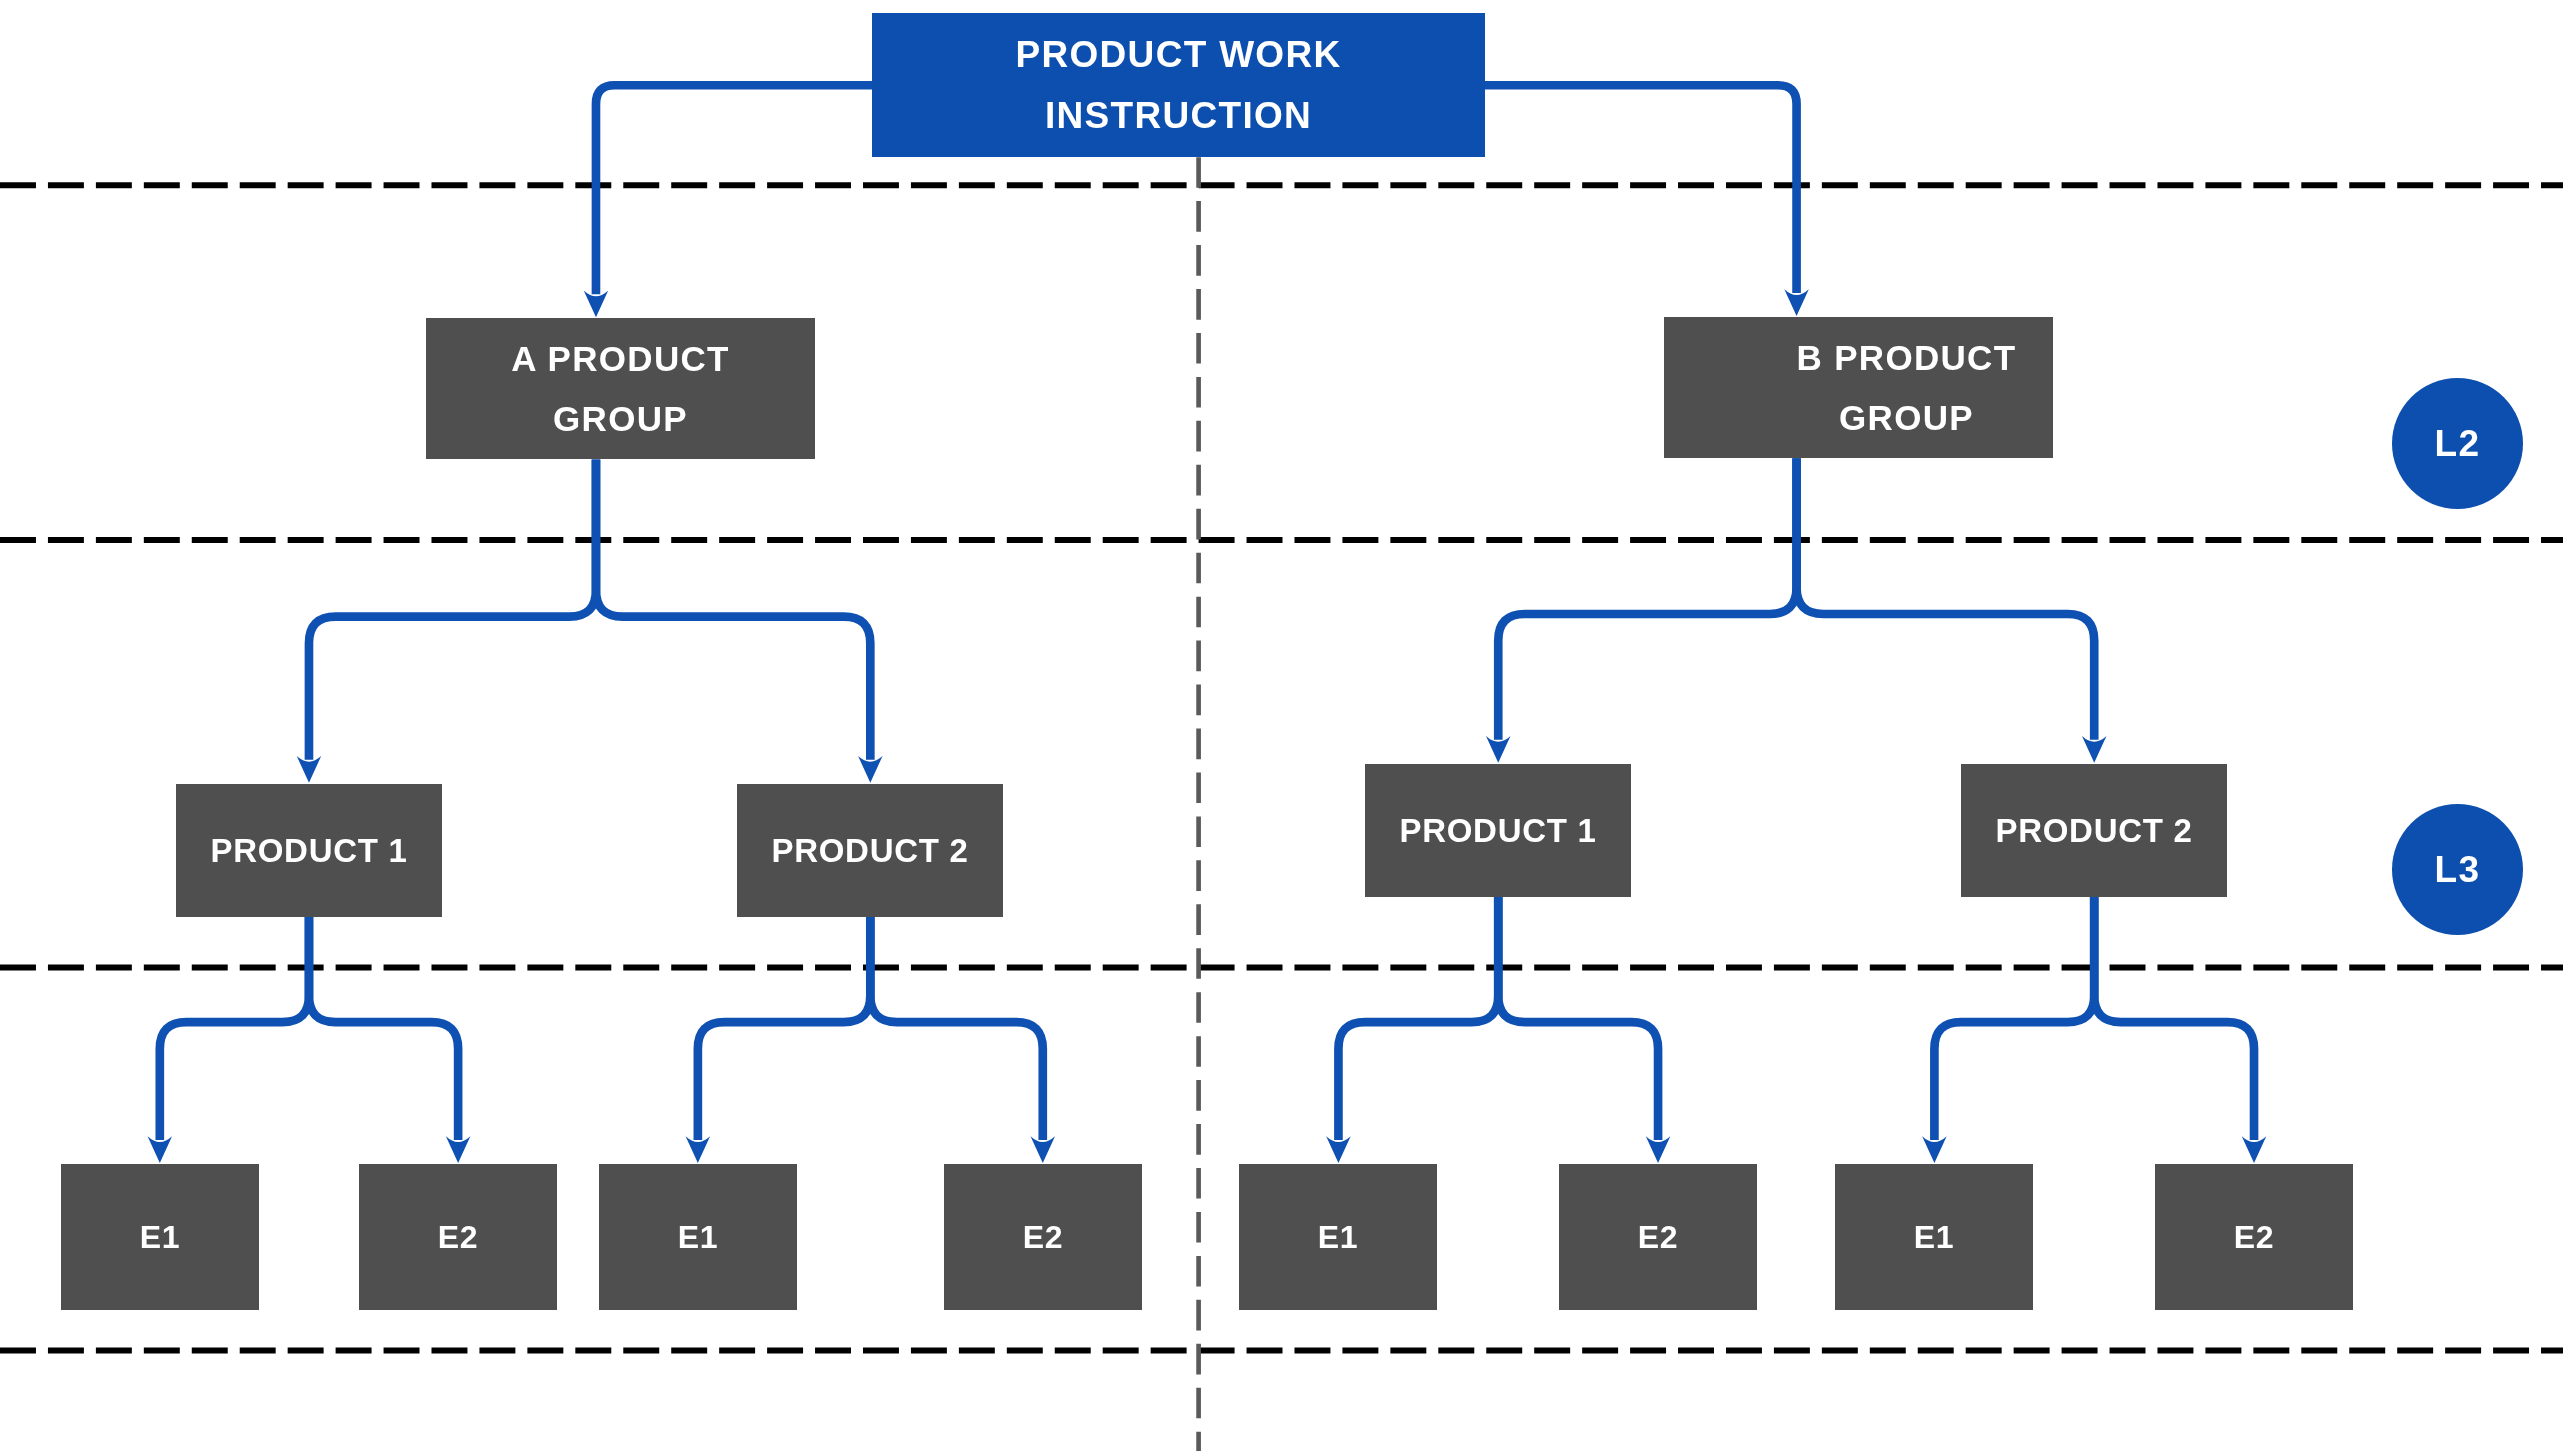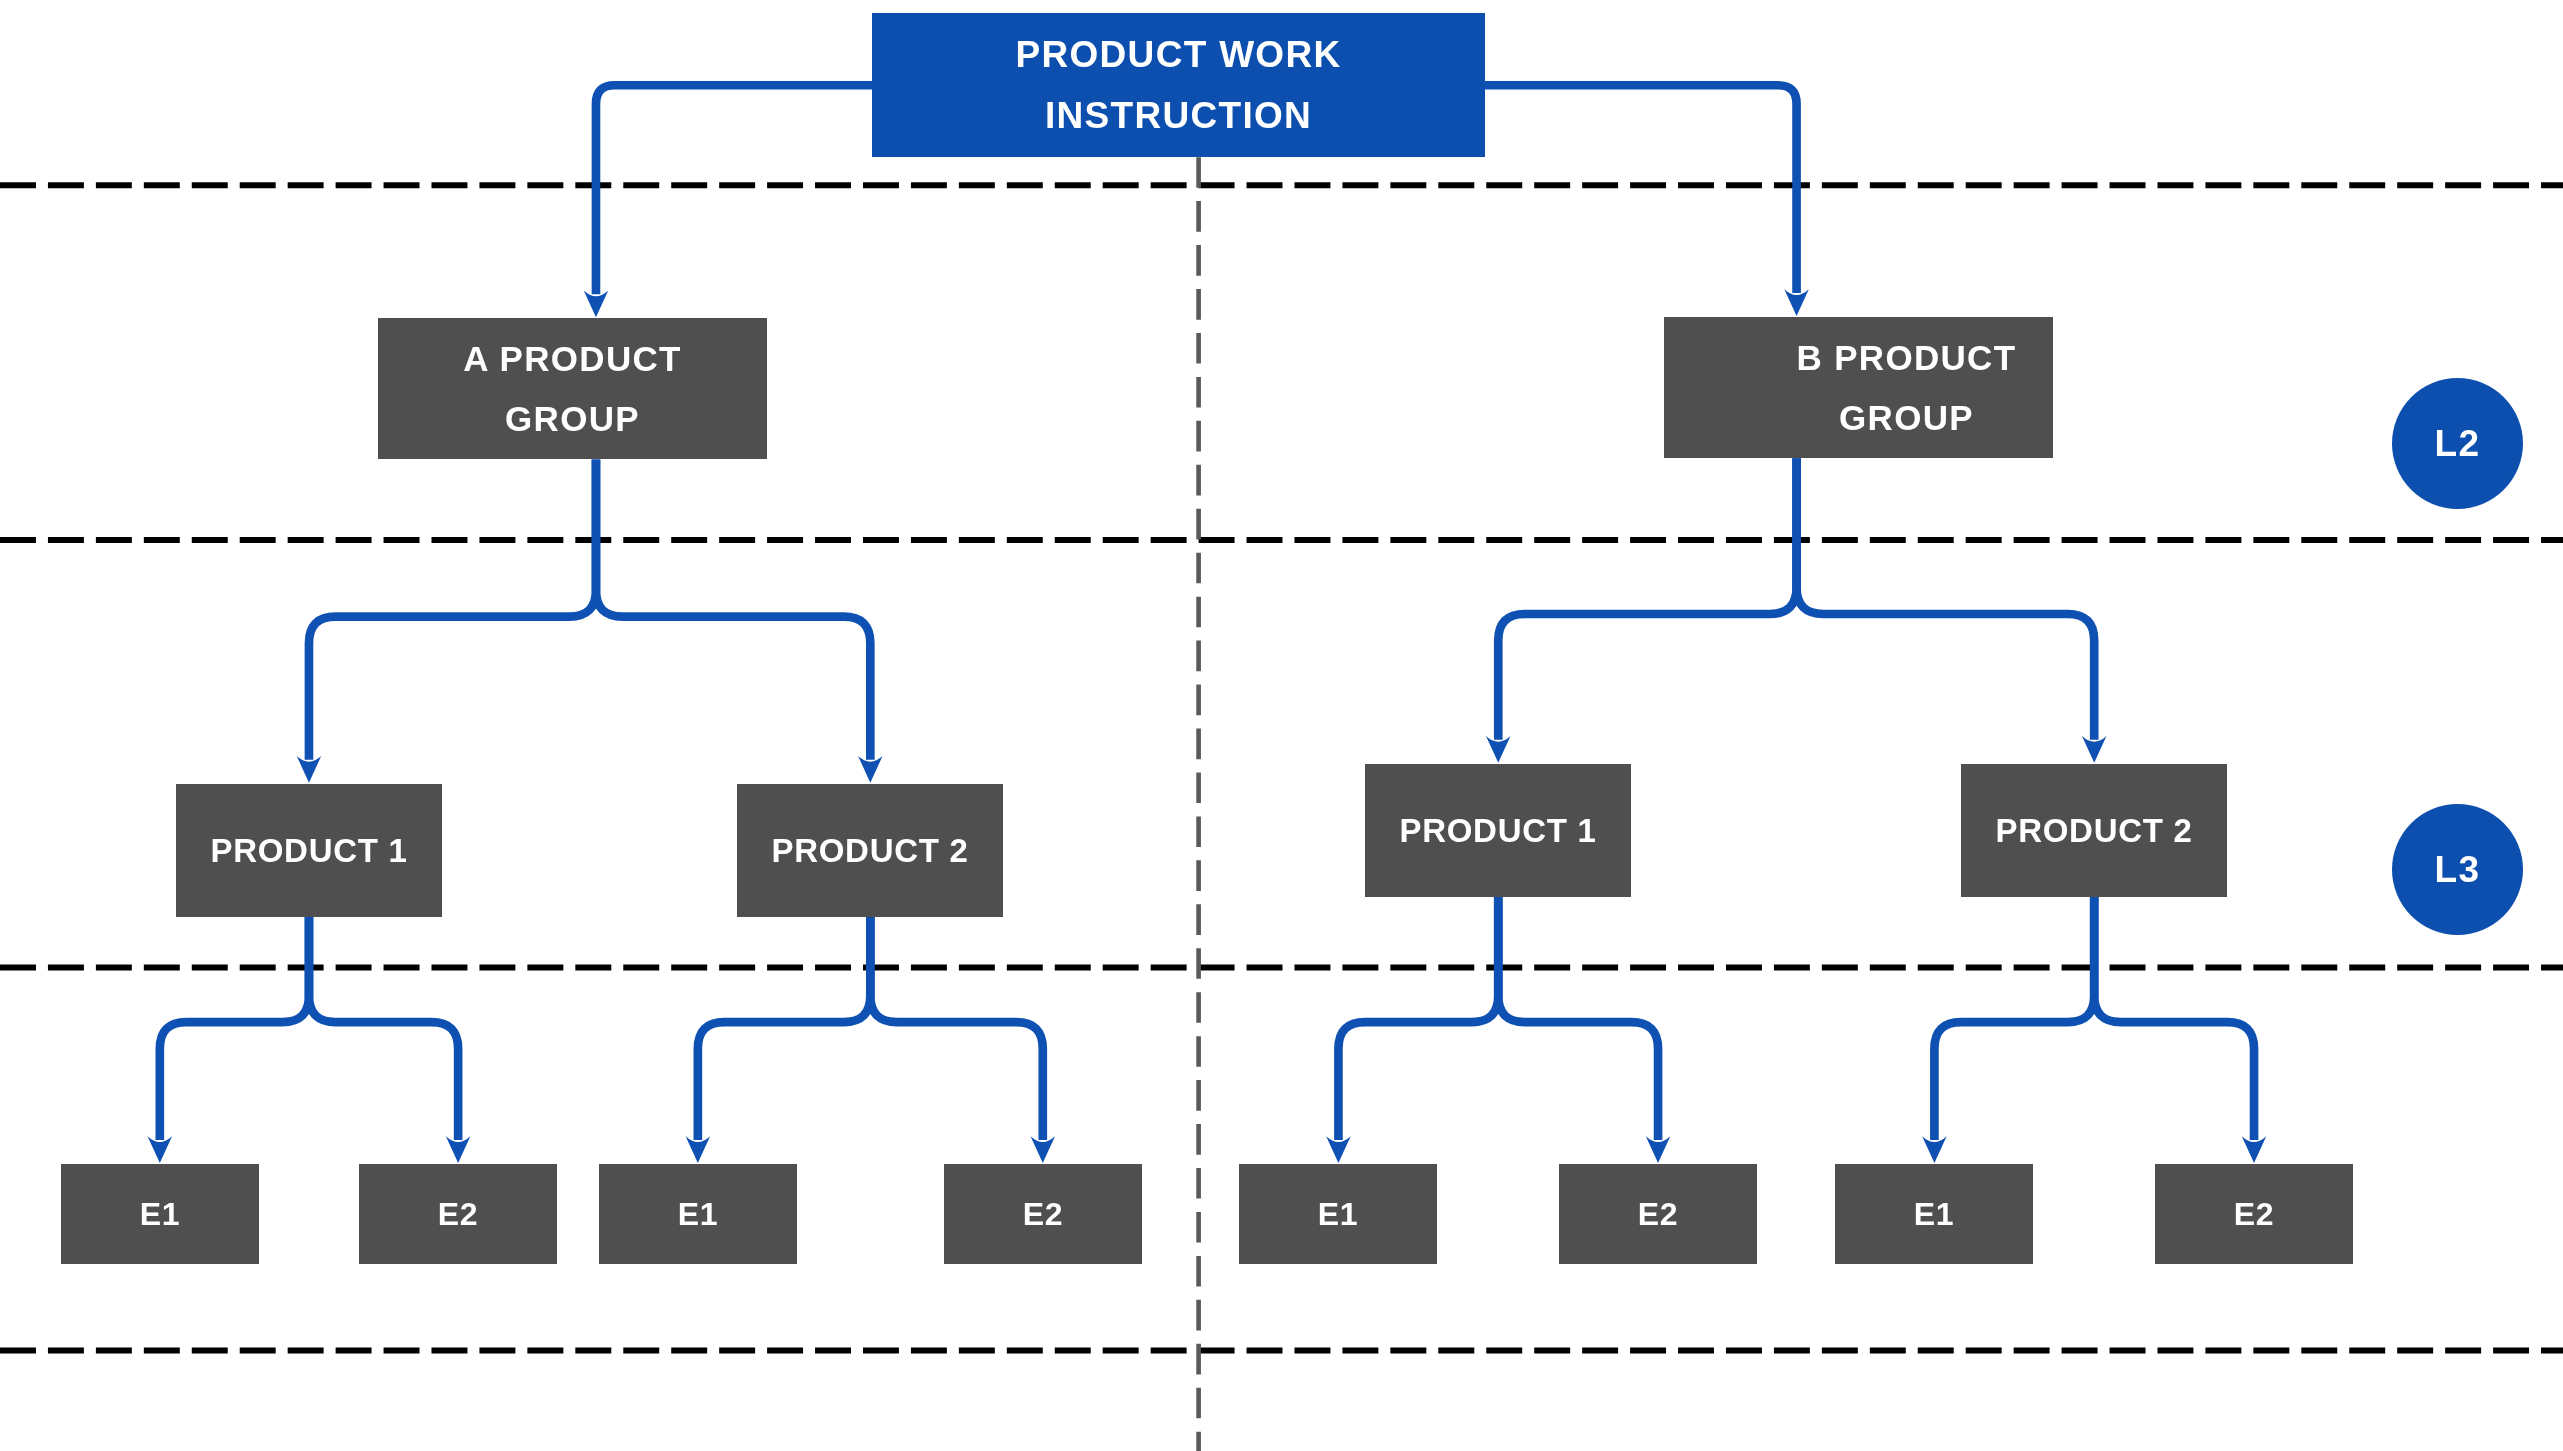--- a/index.html
+++ b/index.html
@@ -38,34 +38,34 @@
     background:var(--blue);
     font-size:37px;letter-spacing:1.3px;line-height:61px;
   }
   .root-box .lbl{max-width:440px;}
 
   .group-box{
     width:389px;height:141px;
     font-size:35px;letter-spacing:1.3px;line-height:60px;
   }
   .group-box .lbl{max-width:293px;}
-  .group-a{left:378px;top:318px;}
+  .group-a{left:426px;top:318px;}
   .group-b{left:1664px;top:317px;justify-content:flex-end;}
 
   .product-box{
     width:266px;height:133px;
     font-size:33px;letter-spacing:0.7px;
   }
   .prod-a1{left:176px;top:784px;}
   .prod-a2{left:737px;top:784px;}
   .prod-b1{left:1365px;top:764px;}
   .prod-b2{left:1961px;top:764px;}
 
   .e-box{
-    width:198px;height:100px;top:1164px;
+    width:198px;height:146px;top:1164px;
     font-size:32px;letter-spacing:0.7px;
   }
   .e-a1e1{left:61px;}
   .e-a1e2{left:359px;}
   .e-a2e1{left:599px;}
   .e-a2e2{left:944px;}
   .e-b1e1{left:1239px;}
   .e-b1e2{left:1559px;}
   .e-b2e1{left:1835px;}
   .e-b2e2{left:2155px;}

